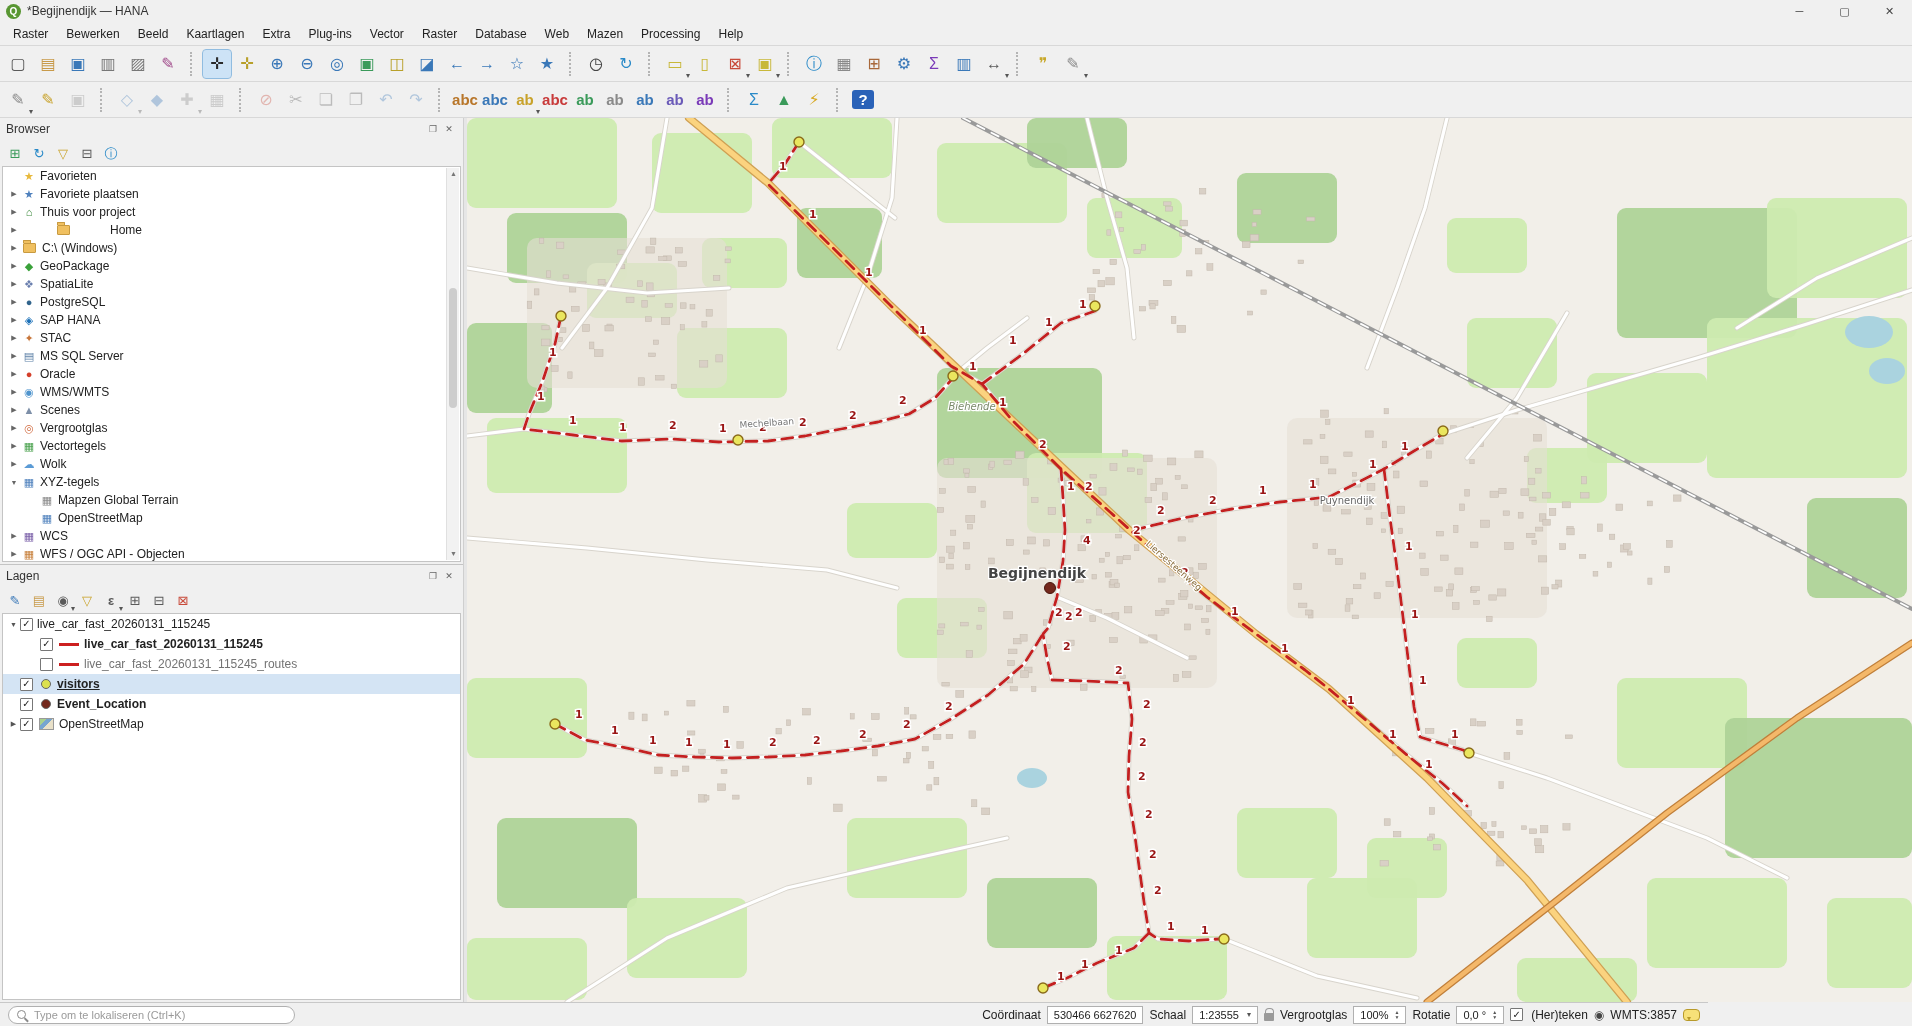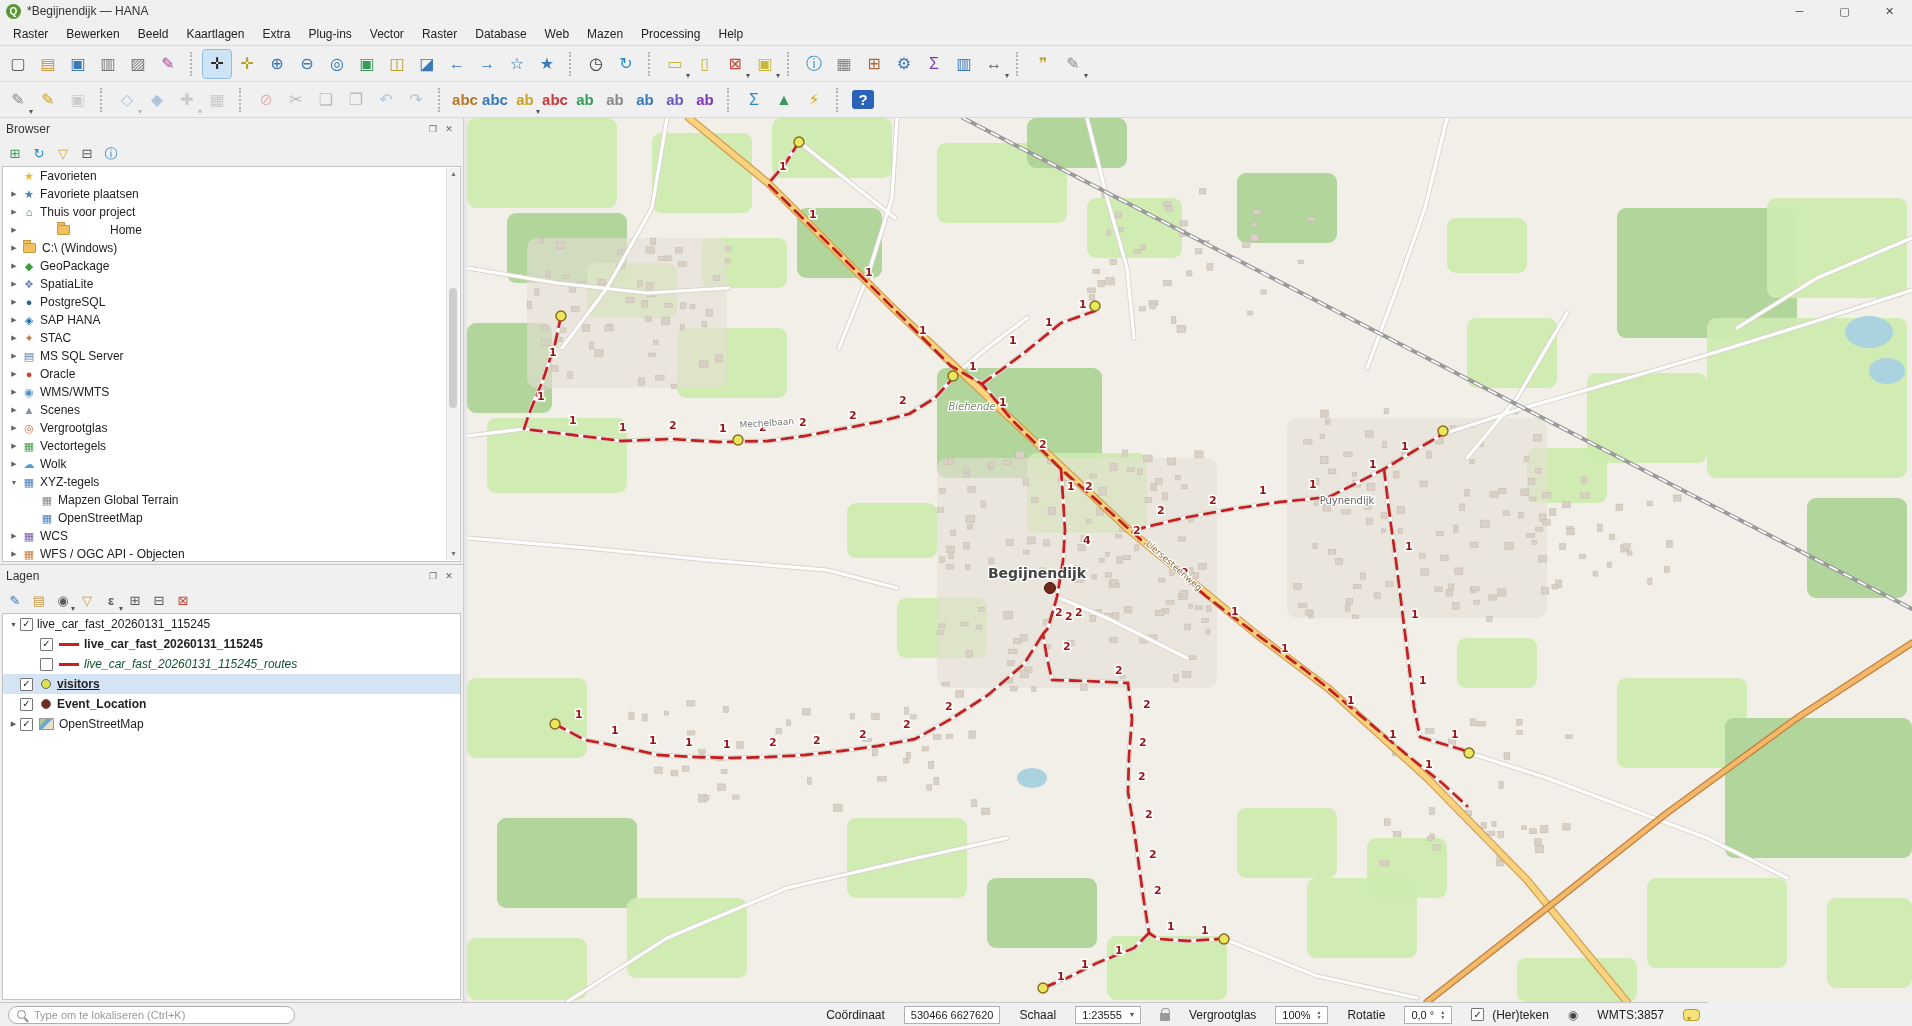--- a/index.html
+++ b/index.html
@@ -57,34 +57,34 @@
 .lrow .arrow{width:13px;font-size:7px;color:#555;text-align:center;flex:none;}
 .cb{width:13px;height:13px;background:#fff;border:1px solid #777;border-radius:1px;display:inline-flex;align-items:center;
  justify-content:center;font-size:10px;color:#222;flex:none;margin-right:4px;line-height:1;}
 .cb.unchecked{color:transparent;}
 .sym-line{width:20px;height:3px;flex:none;margin:0 5px 0 2px;}
 .sym-point{width:10px;height:10px;border-radius:50%;border:1px solid #666;flex:none;margin:0 6px 0 4px;}
 .sym-raster{width:15px;height:12px;flex:none;margin:0 5px 0 2px;border:1px solid #999;
  background:linear-gradient(135deg,#a8d08d 0 30%,#76a5d0 30% 55%,#e8e0c8 55% 100%);}
 .llabel{font-size:12px;}
 .llabel.b{font-weight:bold;}
-.llabel.i{font-style:italic;color:#14532d;}
+.llabel.i{color:#737373;}
 .llabel.u{text-decoration:underline;}
 
 .scrollbar{position:absolute;right:1px;top:1px;bottom:1px;width:13px;background:#f2f2f2;border-left:1px solid #e0e0e0;}
 .scroll-thumb{position:absolute;left:2px;right:2px;top:120px;height:120px;background:#cdcdcd;border-radius:4px;}
 .scroll-arrow{position:absolute;left:0;width:13px;height:12px;font-size:7px;color:#777;text-align:center;line-height:12px;}
 .scroll-arrow.up{top:0;} .scroll-arrow.down{bottom:0;}
 
 .map-area{flex:1;position:relative;background:#f2efe9;}
 #map-svg{display:block;width:100%;height:100%;}
 
 
 .statusbar{position:absolute;left:0;bottom:0;width:1708px;height:24px;background:#f0f0f0;border-top:1px solid #c8c8c8;
- display:flex;align-items:center;padding:0 8px;gap:19px;}
+ display:flex;align-items:center;padding:0 8px;gap:6px;}
 .sb-search{width:287px;height:18px;background:#fff;border:1px solid #b0b0b0;border-radius:9px;display:flex;align-items:center;padding:0 8px;gap:6px;flex:none;}
 .sb-search input{border:none;outline:none;flex:1;font-size:11px;font-family:inherit;background:transparent;color:#333;min-width:0;}
 .sb-search input::placeholder{color:#9a9a9a;}
 .mag-icon{width:9px;height:9px;border:1.5px solid #8a8a8a;border-radius:50%;position:relative;flex:none;}
 .mag-icon::after{content:'';position:absolute;width:5px;height:1.5px;background:#8a8a8a;transform:rotate(45deg);right:-4px;bottom:-2px;}
 .sb-spacer{flex:1;}
 .sb-label{color:#222;white-space:nowrap;}
 .sb-box{height:18px;background:#fff;border:1px solid #b0b0b0;display:flex;align-items:center;padding:0 6px;font-size:11px;white-space:nowrap;}
 .sb-combo .caret{margin-left:8px;font-size:8px;color:#555;}
 .spins{display:flex;flex-direction:column;margin-left:6px;}

